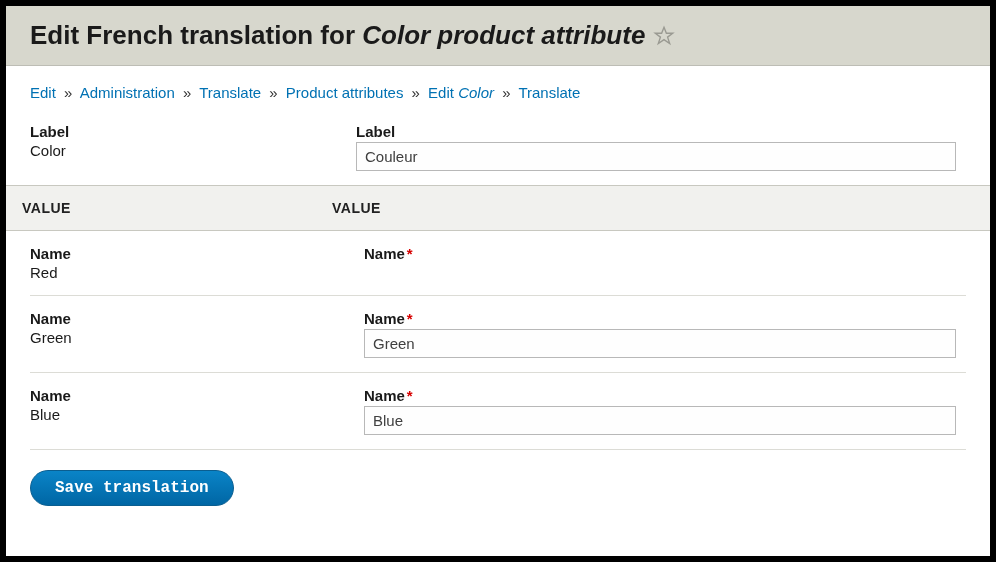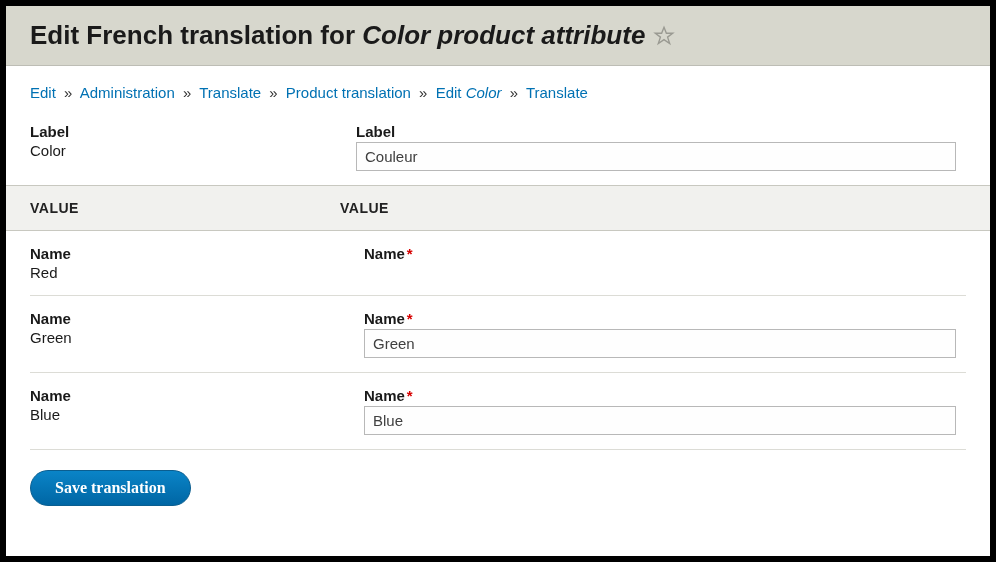--- a/index.html
+++ b/index.html
@@ -85,21 +85,21 @@
     color: #404040;
     font-family: inherit;
   }
   .required-mark { color: #d60000; margin-left: 2px; }
   .values-header {
     display: flex;
     background: #f1f1ee;
     border-top: 1px solid #c8c8c0;
     border-bottom: 1px solid #c8c8c0;
     margin: 14px -24px 0 -24px;
-    padding: 14px 24px;
+    padding: 14px 16px;
     font-weight: 700;
     font-size: 14px;
     letter-spacing: 0.5px;
     color: #222;
   }
   .values-header .left-col { width: 310px; flex-shrink: 0; }
   .value-row {
     display: flex;
     padding: 14px 0;
     border-bottom: 1px solid #dcdcd6;
@@ -112,21 +112,21 @@
   }
   button.primary {
     background: #0071b3;
     background: linear-gradient(to bottom, #0a84c7 0%, #0066a4 100%);
     color: #fff;
     border: 1px solid #0a5e90;
     border-radius: 30px;
     padding: 8px 24px;
     font-size: 16px;
     font-weight: 700;
-    font-family: Liberation Serif, serif;
+    font-family: Liberation Mono, monospace;
     cursor: pointer;
   }
 </style>
 </head>
 <body>
 
 <div class="page">
 
   <div class="header">
     <h1>
@@ -141,21 +141,21 @@
 
   <div class="content">
 
     <nav class="breadcrumb">
       <a href="#">Edit</a>
       <span class="sep">»</span>
       <a href="#">Administration</a>
       <span class="sep">»</span>
       <a href="#">Translate</a>
       <span class="sep">»</span>
-      <a href="#">Product translation</a>
+      <a href="#">Product attributes</a>
       <span class="sep">»</span>
       <a href="#"><span>Edit </span><em>Color</em></a>
       <span class="sep">»</span>
       <a href="#">Translate</a>
     </nav>
 
     <div class="two-col">
       <div class="left-col">
         <div class="field-label">Label</div>
         <div class="field-value">Color</div>

